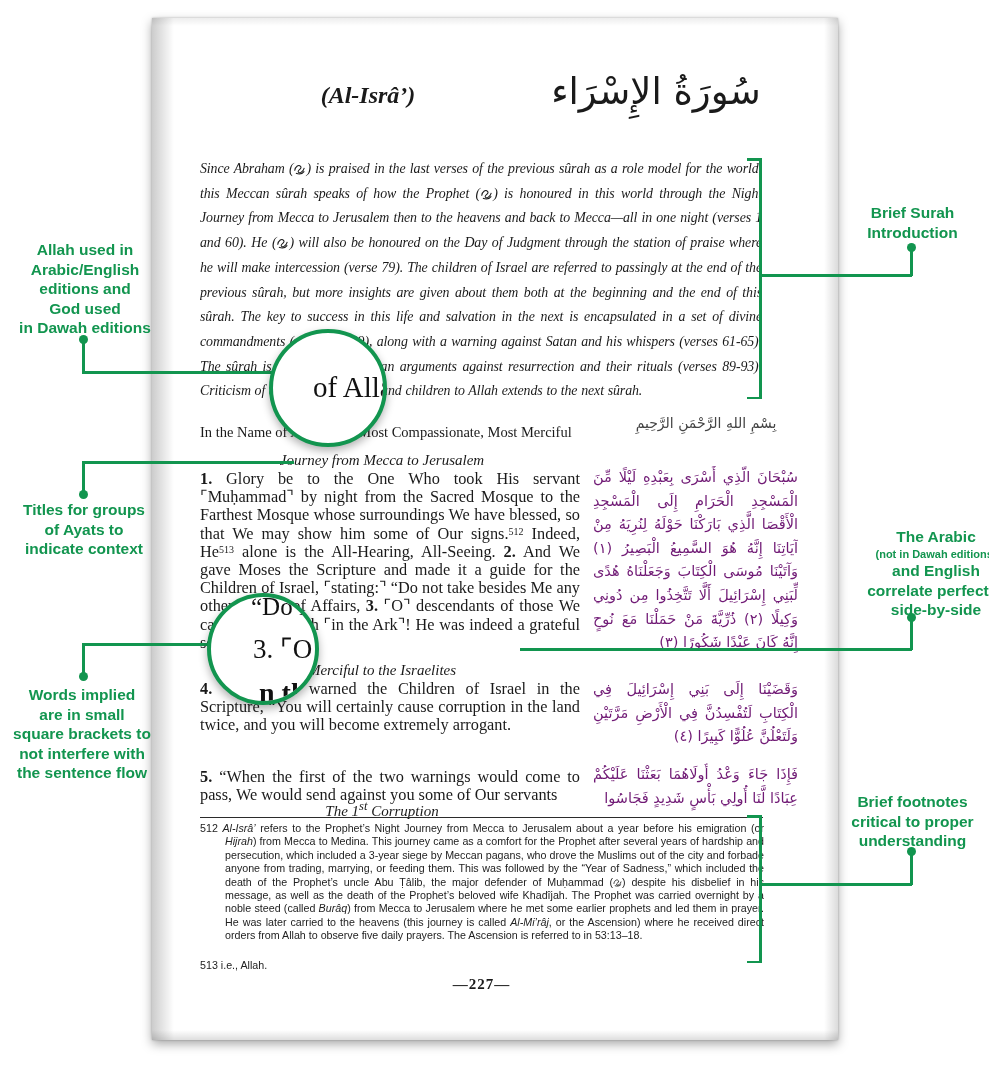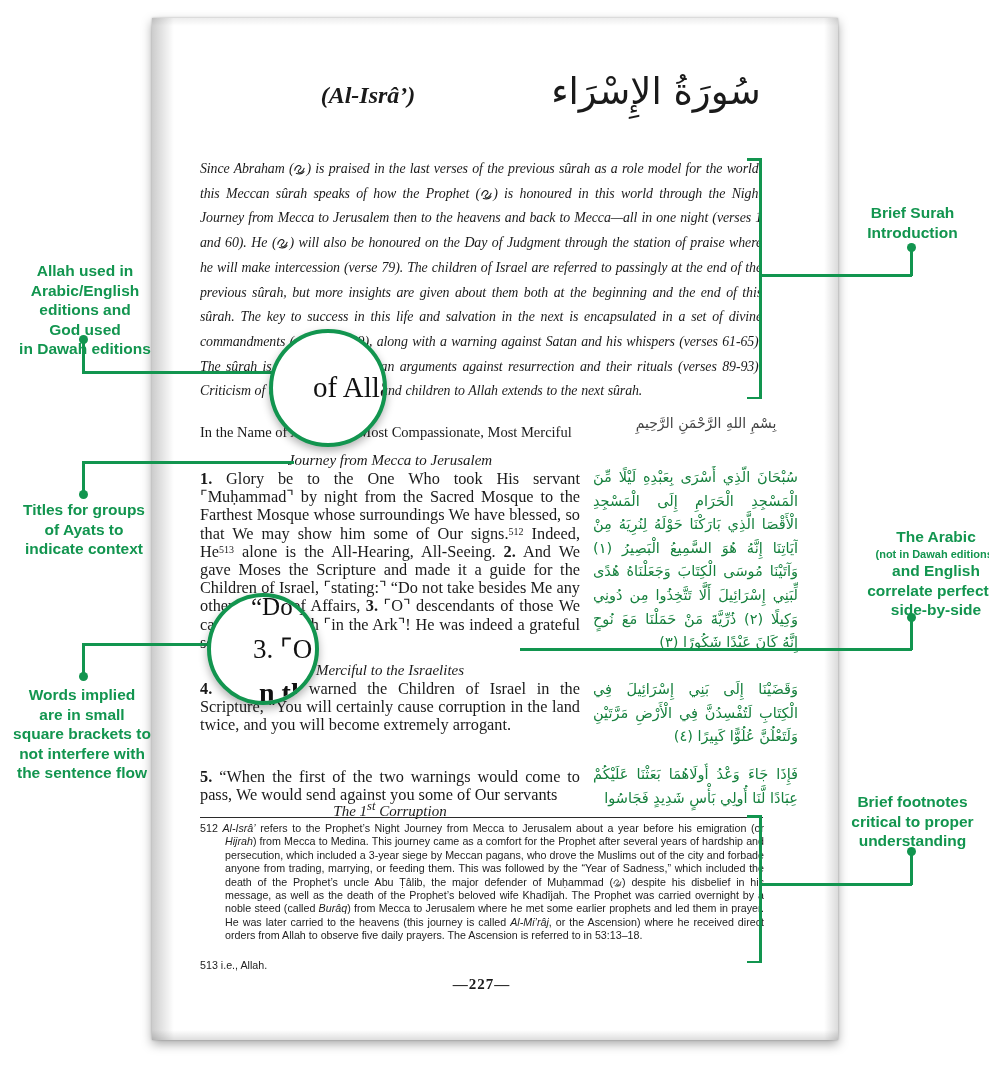--- a/index.html
+++ b/index.html
@@ -24,26 +24,26 @@
   .intro { position:absolute; left:200px; top:157px; width:562px; height:250px; overflow:hidden;
            font-style:italic; font-size:13.9px; line-height:24.7px; text-align:justify; letter-spacing:-0.1px;
            word-spacing:0.4px; }
   .saw { display:inline-block; width:13px; height:12px; vertical-align:-2px; }
   .saw svg { display:block; }
 
   .basmala-en { position:absolute; left:200px; top:424px; font-size:14.5px; }
   .basmala-ar { position:absolute; left:612px; top:415px; width:188px; text-align:center; direction:rtl;
                 font-family:"DejaVu Sans", sans-serif; font-size:14px; color:#444; letter-spacing:0.5px; }
 
-  .sec-head { position:absolute; left:200px; width:380px; text-align:center; font-style:italic; font-size:15px; }
+  .sec-head { position:absolute; left:192px; width:380px; text-align:center; font-style:italic; font-size:15px; }
   .eng { position:absolute; left:200px; width:380px; text-align:justify; font-size:16.3px; line-height:18.2px; overflow:hidden; }
   .eng b { font-weight:bold; }
   .eng sup, .fn sup { font-size:10px; vertical-align:4px; line-height:0; }
   .arb { position:absolute; left:593px; width:205px; direction:rtl; text-align:justify;
-         font-family:"DejaVu Sans", sans-serif; font-size:14.5px; line-height:23.6px; color:#15803d; overflow:hidden; }
+         font-family:"DejaVu Sans", sans-serif; font-size:14.5px; line-height:23.6px; color:#701a75; overflow:hidden; }
 
   .fn-rule { position:absolute; left:200px; top:817px; width:563px; height:1.3px; background:#2b2b2b; }
   .fn { position:absolute; left:200px; width:564px; font-family:"Liberation Sans", sans-serif;
         font-size:10.7px; line-height:13.4px; color:#222; text-align:justify; }
   .fn .hang { text-indent:-25px; padding-left:25px; }
   .fn i { font-style:italic; }
   .fn .saw { width:9px; height:9px; vertical-align:-1px; }
 
   .page-num { position:absolute; left:200px; top:976px; width:563px; text-align:center;
               font-weight:bold; font-size:15px; letter-spacing:1px; }
@@ -133,21 +133,21 @@
 <div class="fn" style="top:959px;">
   <div><span>513</span>&nbsp;<span>i.e., Allah.</span></div>
 </div>
 
 <div class="g bracket-v" style="left:759px; top:815px; height:148px;"></div>
 <div class="g bracket-t" style="left:747px; top:815px;"></div>
 <div class="g bracket-t" style="left:747px; top:960.5px;"></div>
 
 <div class="page-num">—227—</div>
 
-<div class="callout" style="left:10px; top:240px; width:150px;margin-top:21px;">
+<div class="callout" style="left:10px; top:240px; width:150px;">
   <div>Allah used in</div>
   <div>Arabic/English</div>
   <div>editions and</div>
   <div>God used</div>
   <div>in Dawah editions</div>
 </div>
 <div class="dot" style="left:79px; top:335px;"></div>
 <div class="g" style="left:82px; top:339px; width:2.5px; height:34px;"></div>
 <div class="g" style="left:82px; top:371px; width:190px; height:2.5px;"></div>
 

